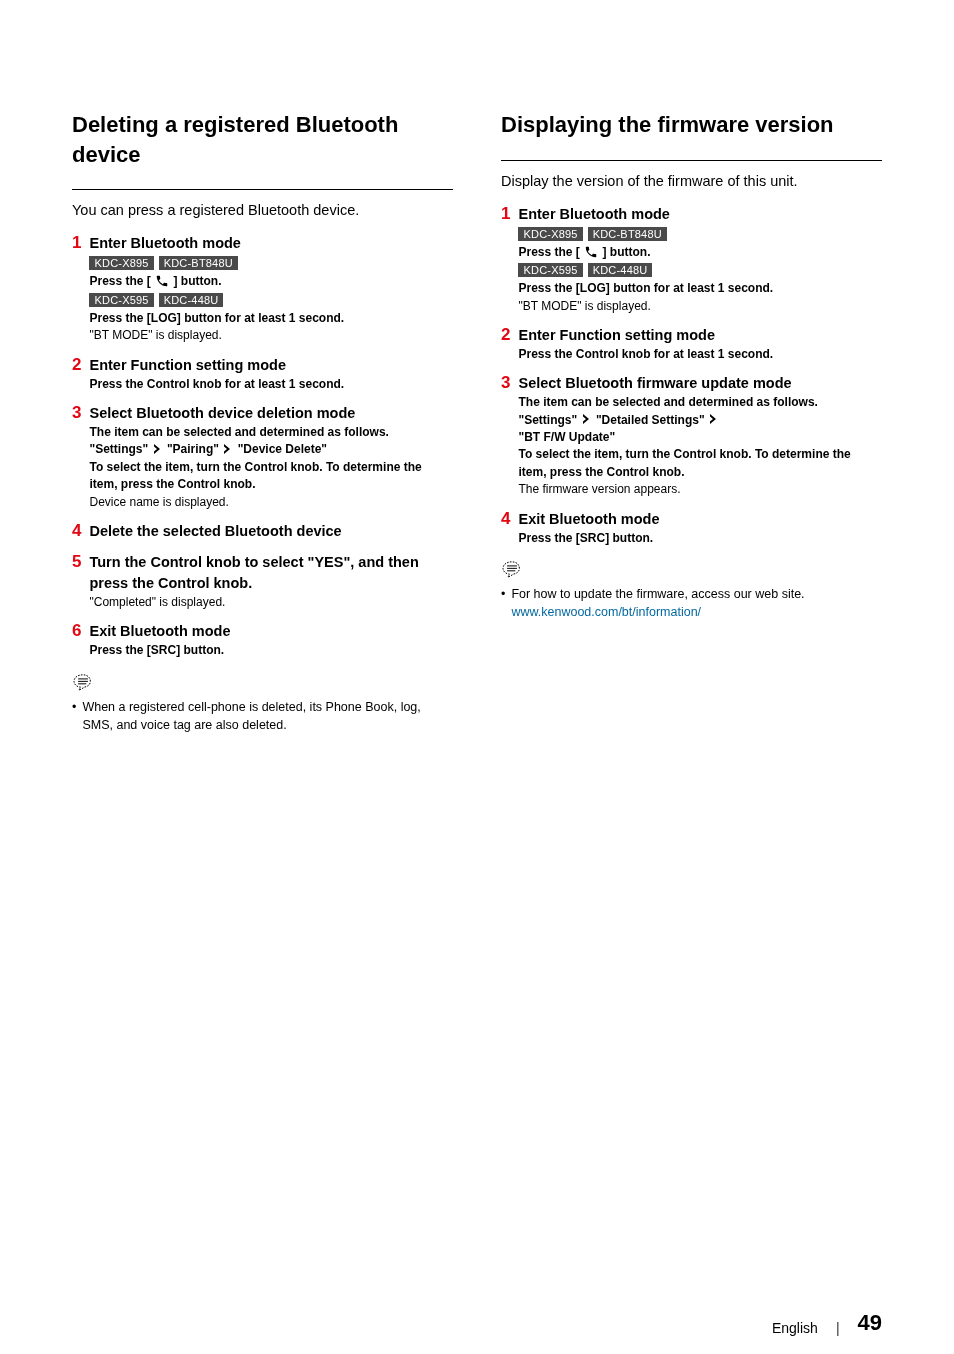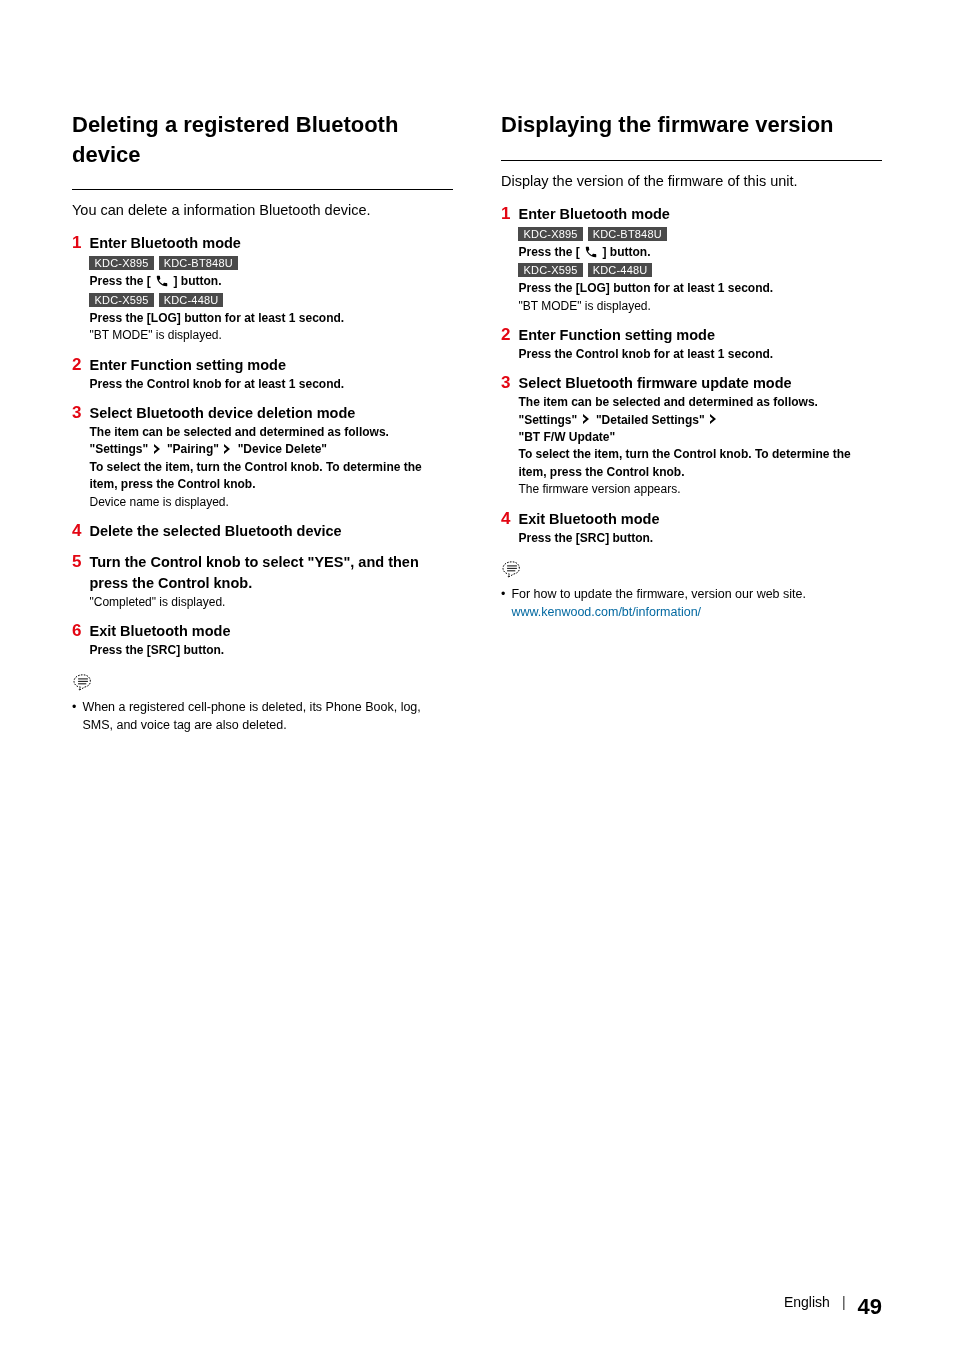--- a/index.html
+++ b/index.html
@@ -121,47 +121,47 @@
     }
     .note-text {
       flex: 1;
     }
     .link {
       color: #0369a1;
       text-decoration: none;
     }
     .footer {
       position: absolute;
-      bottom: 34px;
+      bottom: 18px;
       right: 72px;
       font-size: 14px;
       display: flex;
-      align-items: flex-start;
-      gap: 12px;
+      align-items: flex-end;
+      gap: 18px;
     }
     .footer-lang {
       font-weight: 400;
     }
     .footer-sep {
       font-weight: 400;
       color: #333;
     }
     .footer-page {
       font-size: 22px;
       font-weight: 700;
     }
   </style>
 </head>
 <body>
 
 <div class="columns">
 
   <div class="col">
     <h2 class="section-heading">Deleting a registered Bluetooth device</h2>
-    <p class="section-intro">You can delete a information Bluetooth device.</p>
+    <p class="section-intro">You can press a registered Bluetooth device.</p>
 
     
     <div class="step">
       <div class="step-num">1</div>
       <div class="step-body">
         <div class="step-title">Enter Bluetooth mode</div>
         <div class="badges-row">
           <span class="badge">KDC-X895</span>
           <span class="badge">KDC-BT848U</span>
         </div>
@@ -317,21 +317,21 @@
 
     <svg class="note-icon" width="22" height="18" viewBox="0 0 26 22">
       <path fill="none" stroke="#000" stroke-width="1.2" stroke-dasharray="2,1.5" d="M22 9 C22 4 18 1 13 1 C7 1 2 4 2 9 C2 13 6 16 10 16 L8 20 L15 16 C19 15 22 13 22 9 Z"></path>
       <line x1="7" y1="6" x2="19" y2="6" stroke="#000" stroke-width="1.2"></line>
       <line x1="7" y1="9" x2="19" y2="9" stroke="#000" stroke-width="1.2"></line>
       <line x1="7" y1="12" x2="17" y2="12" stroke="#000" stroke-width="1.2"></line>
     </svg>
     <div class="note-line">
       <span class="note-bullet">•</span>
       <span class="note-text">
-        <span>For how to update the firmware, version our web site.</span><br>
+        <span>For how to update the firmware, access our web site.</span><br>
         <a class="link">www.kenwood.com/bt/information/</a>
       </span>
     </div>
   </div>
 
 </div>
 
 <div class="footer">
   <span class="footer-lang">English</span>
   <span class="footer-sep">|</span>

